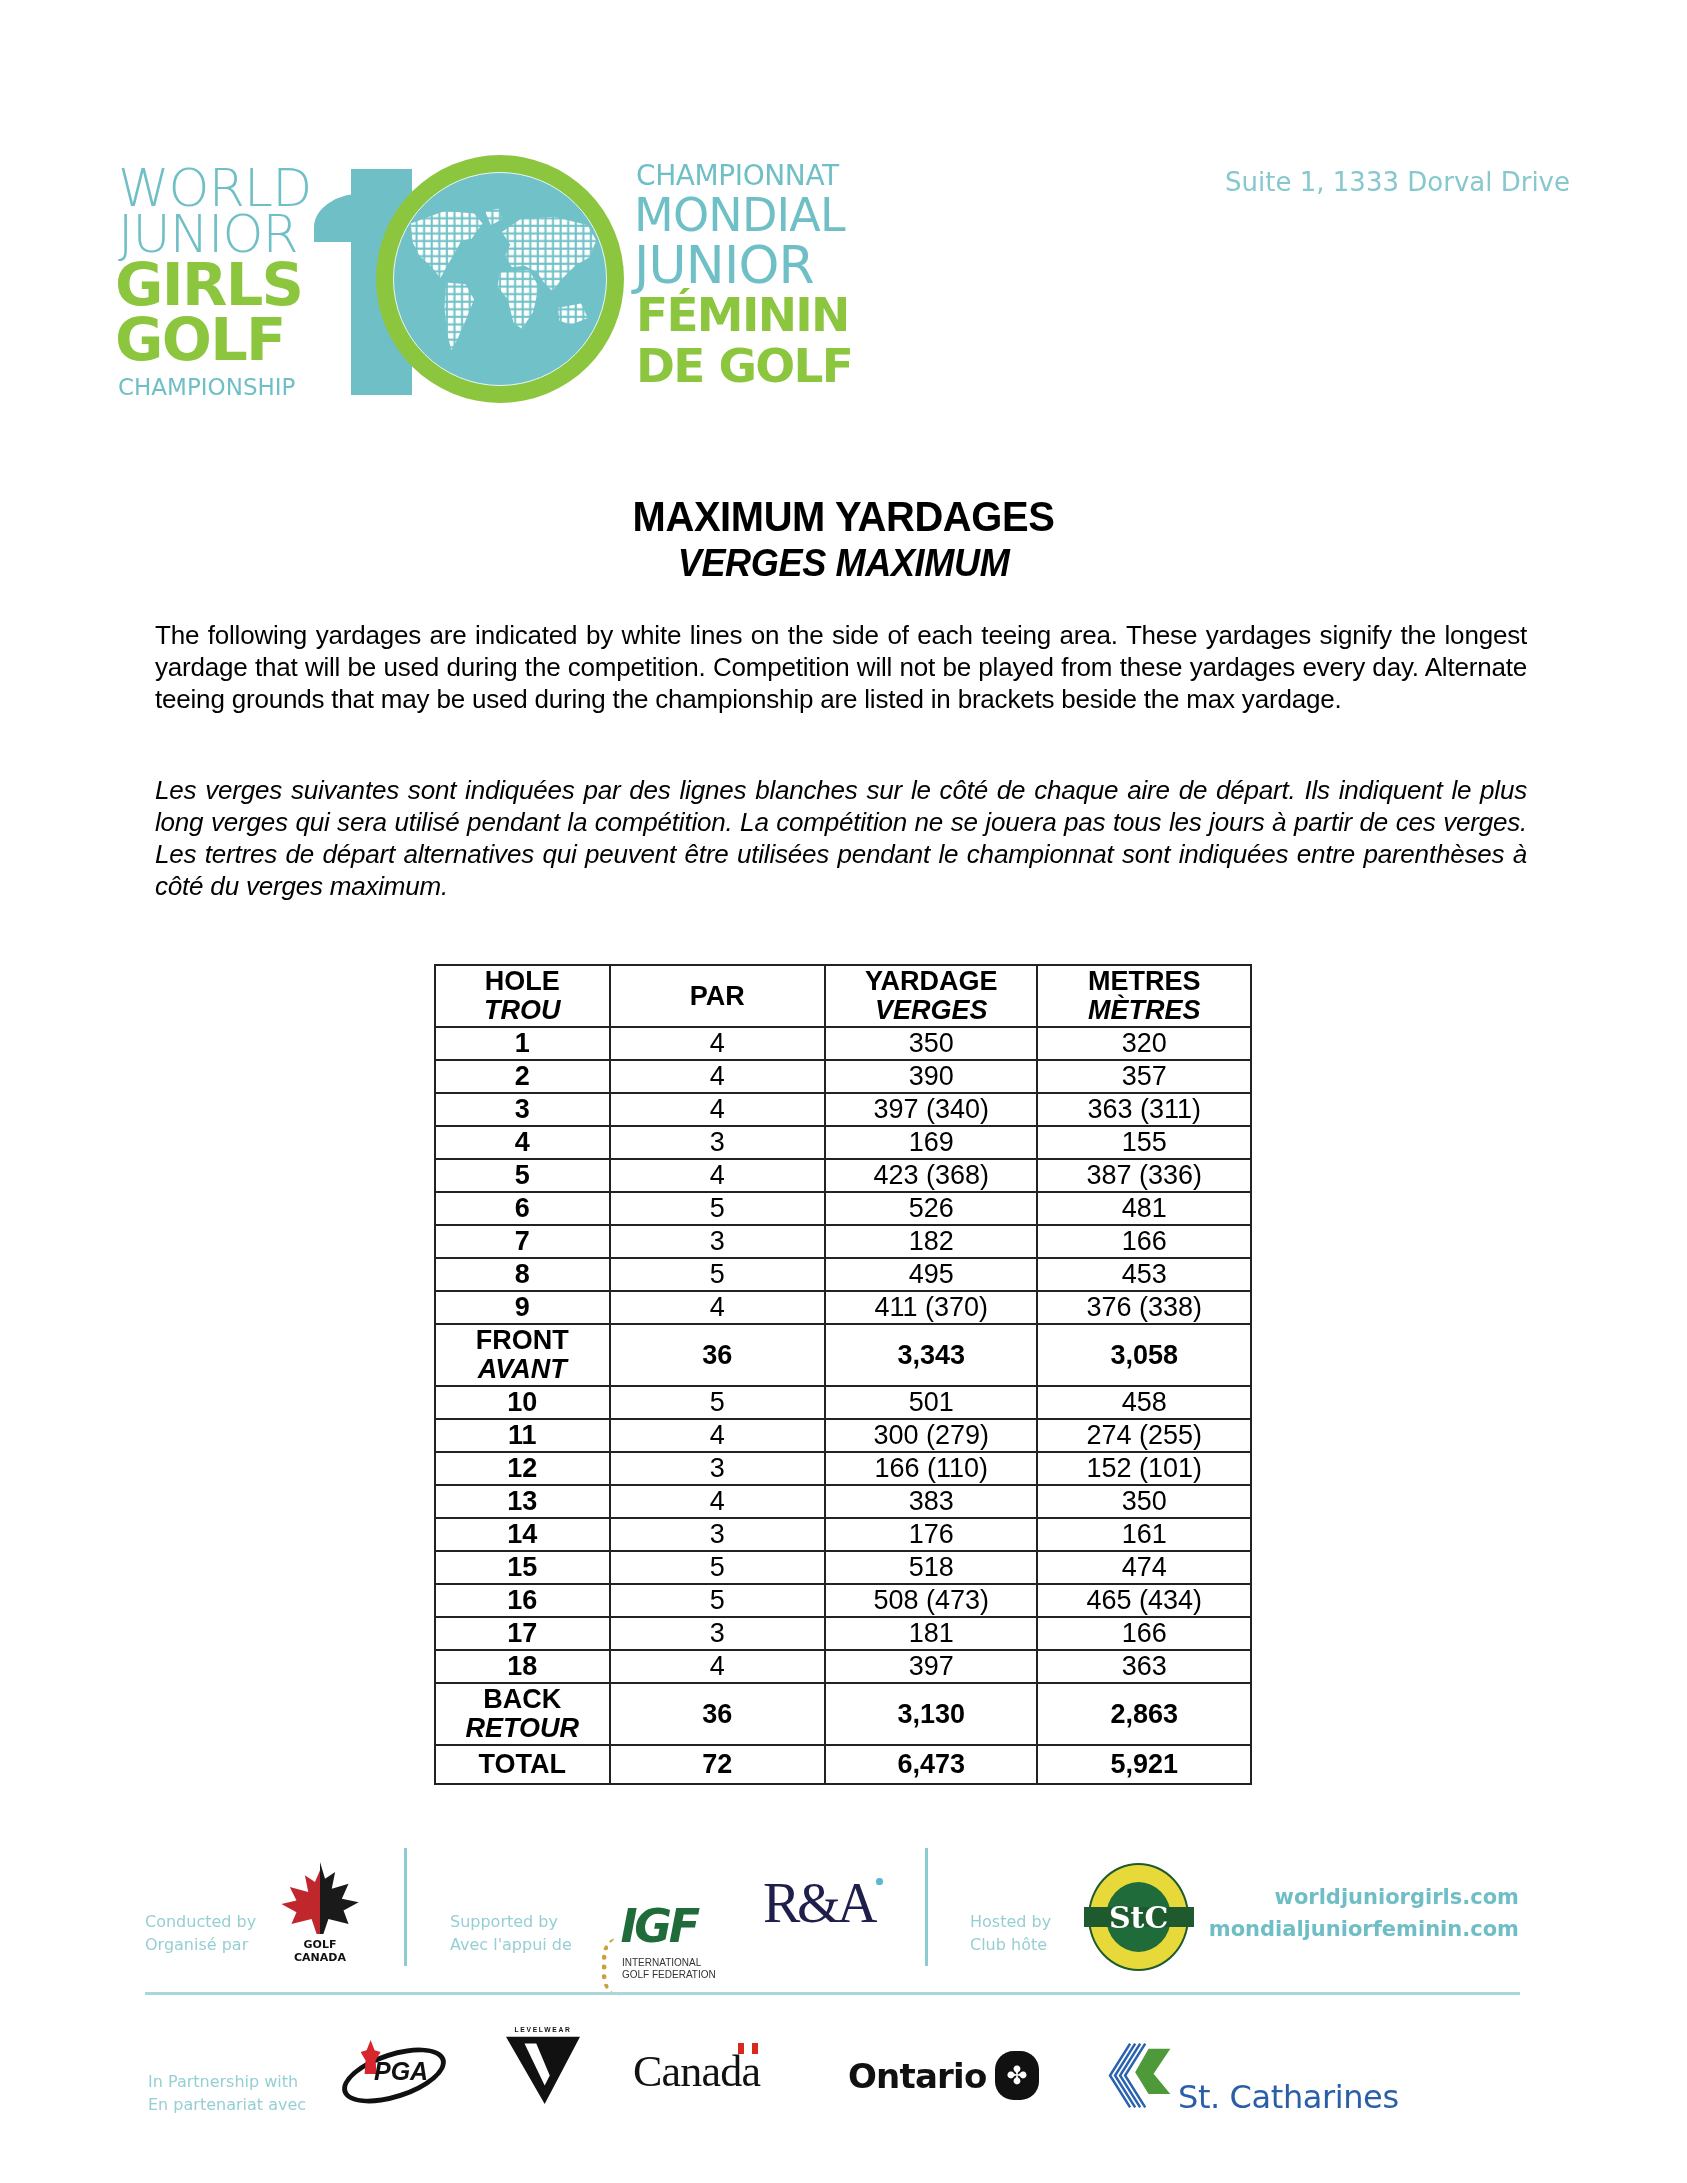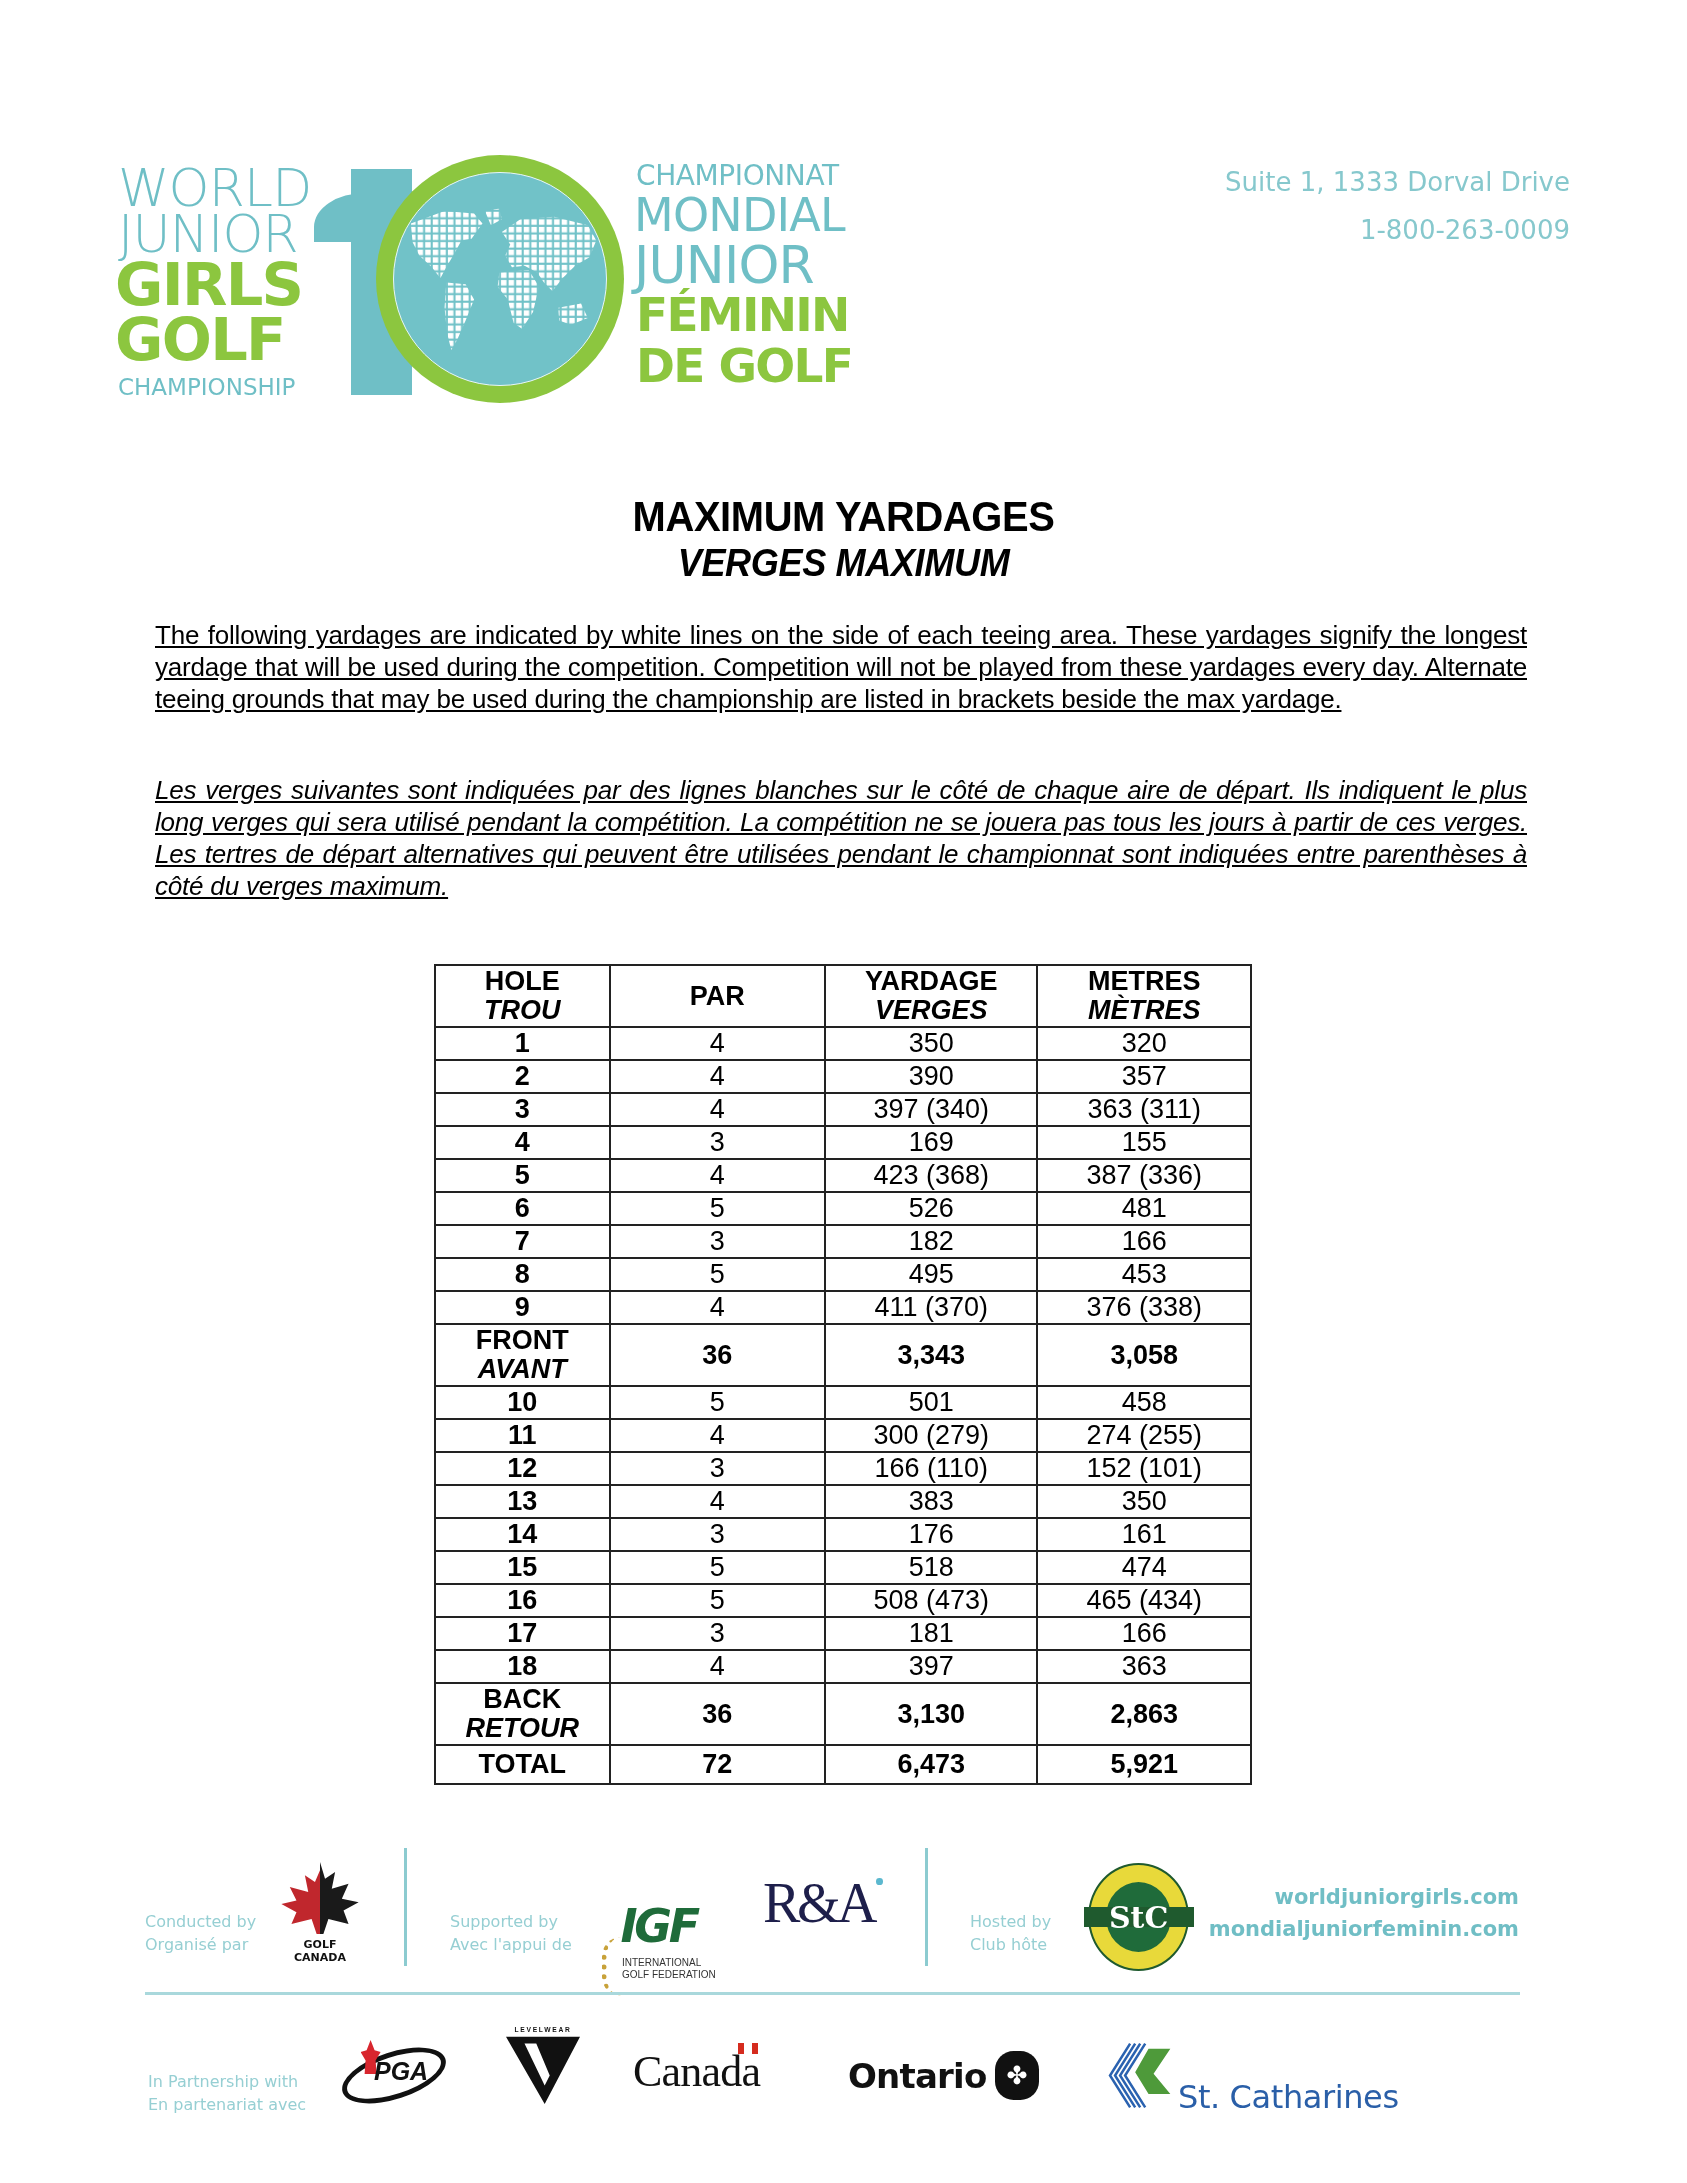--- a/index.html
+++ b/index.html
@@ -31,21 +31,21 @@
   .ten-globe { position: absolute; left: 393px; top: 172px; width: 214px; height: 214px; border-radius: 50%; background: #71c2c8; border: 1.7px solid #e8f6f7; overflow: hidden; }
   .ten-globe svg { position: absolute; left: 0; top: 0; }
 
   
   .address { position: absolute; right: 117px; top: 158px; text-align: right; font-family: "DejaVu Sans", sans-serif; font-size: 26px; line-height: 48px; color: #86c8cd; }
 
   
   .title { position: absolute; left: 0; width: 1687px; top: 493px; text-align: center; font-size: 42px; font-weight: bold; letter-spacing: -0.4px; transform: scaleX(0.95); }
   .subtitle { position: absolute; left: 0; width: 1687px; top: 542px; text-align: center; font-size: 38px; font-weight: bold; font-style: italic; letter-spacing: -0.4px; transform: scaleX(0.95); }
 
-  .para { position: absolute; left: 155px; width: 1372px; font-size: 26px; line-height: 32px; text-align: justify; letter-spacing: -0.2px; text-decoration: underline; }
+  .para { position: absolute; left: 155px; width: 1372px; font-size: 26px; line-height: 32px; text-align: justify; letter-spacing: -0.2px; }
   .para-en { top: 619px; }
   .para-fr { top: 774px; font-style: italic; }
 
   
   table.yard { position: absolute; left: 434px; top: 964px; width: 818px; border-collapse: collapse; font-size: 27px; }
   table.yard td, table.yard th { border: 2.1px solid #222; text-align: center; vertical-align: middle; padding: 0; line-height: 29px; }
   table.yard col.c1 { width: 175px; } table.yard col.c2 { width: 216px; } table.yard col.c3 { width: 213px; } table.yard col.c4 { width: 214px; }
   table.yard thead th { height: 62px; font-weight: bold; }
   table.yard thead th .fr { display: block; font-style: italic; font-weight: bold; }
   table.yard tbody tr.hole td { height: 33px; }
@@ -103,21 +103,20 @@
 
   <div class="abs logo-text teal r-champ">CHAMPIONNAT</div>
   <div class="abs logo-text teal r-mond">MONDIAL</div>
   <div class="abs logo-text teal r-junior">JUNIOR</div>
   <div class="abs logo-text green r-fem">FÉMININ</div>
   <div class="abs logo-text green r-degolf">DE GOLF</div>
 </div>
 
 <div class="address">
   <div>Suite 1, 1333 Dorval Drive</div>
-  <div>1-800-263-0009</div>
 </div>
 
 <h1 class="title">MAXIMUM YARDAGES</h1>
 <h2 class="subtitle">VERGES MAXIMUM</h2>
 
 <p class="para para-en">The following yardages are indicated by white lines on the side of each teeing area.  These yardages signify the longest yardage that will be used during the competition. Competition will not be played from these yardages every day.  Alternate teeing grounds that may be used during the championship are listed in brackets beside the max yardage.</p>
 <p class="para para-fr">Les verges suivantes sont indiquées par des lignes blanches sur le côté de chaque aire de départ.  Ils indiquent le plus long verges qui sera utilisé pendant la compétition. La compétition ne se jouera pas tous les jours à partir de ces verges.  Les tertres de départ alternatives qui peuvent être utilisées pendant le championnat sont indiquées entre parenthèses à côté du verges maximum.</p>
 
 <table class="yard">
   <colgroup>

